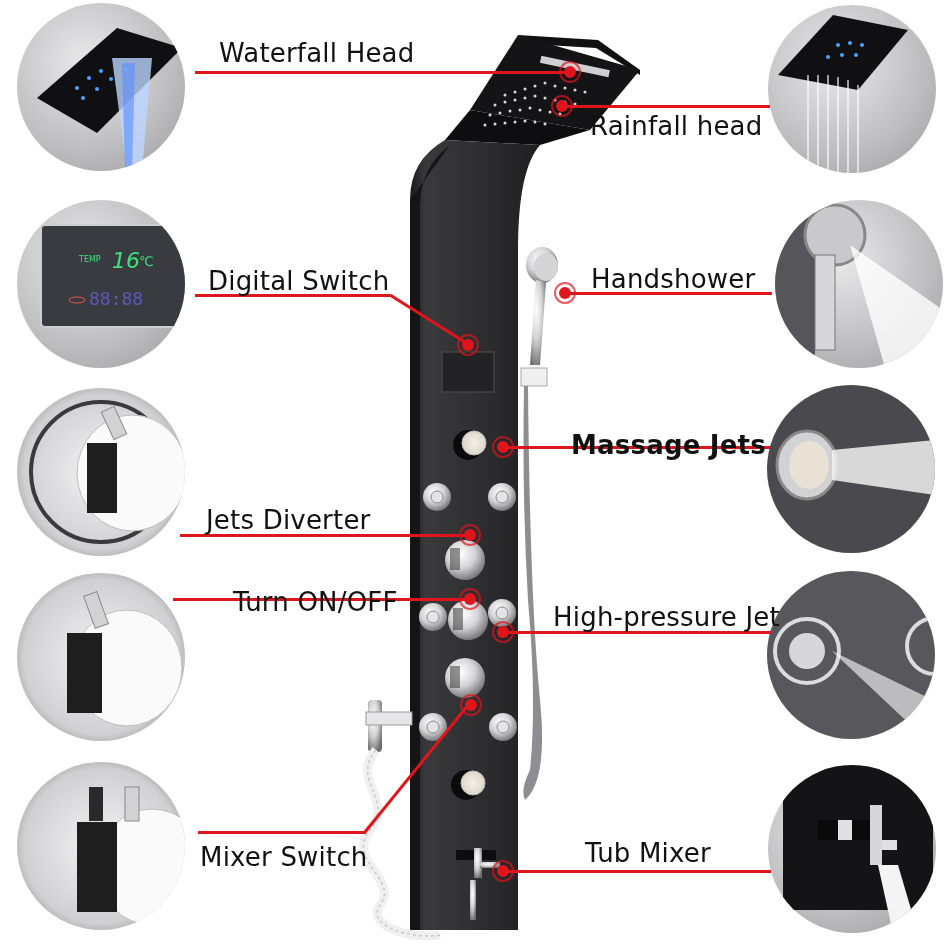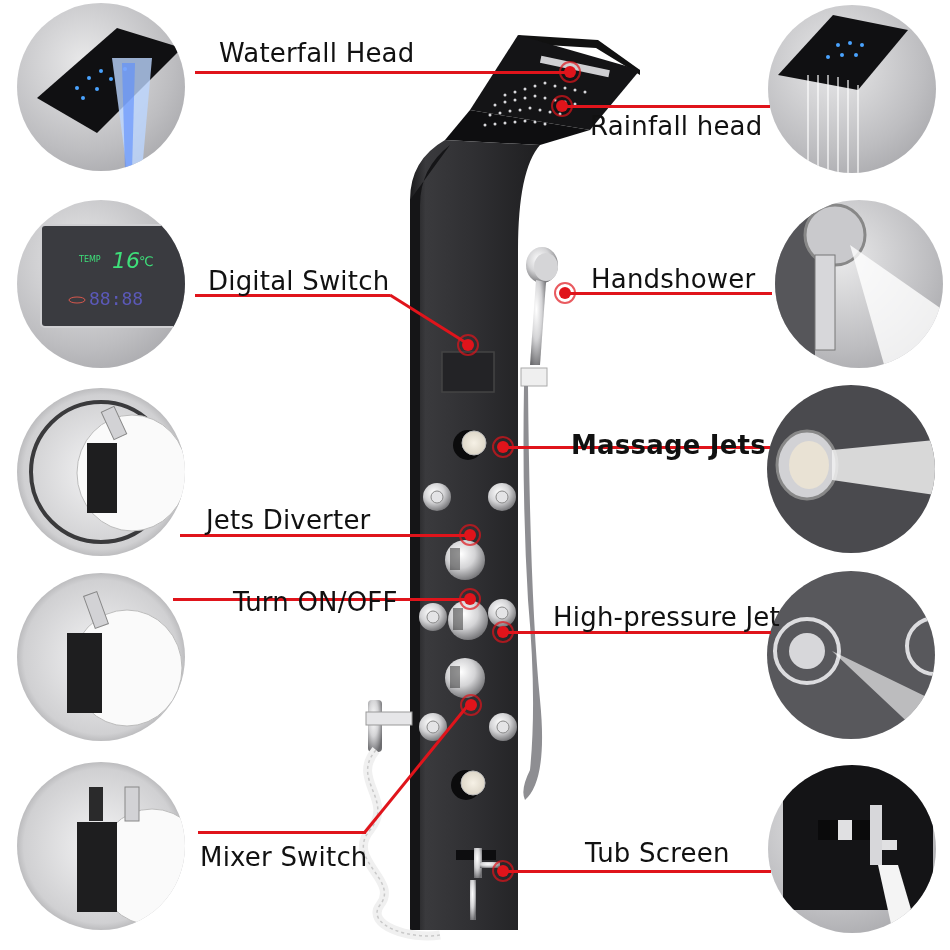--- a/index.html
+++ b/index.html
@@ -298,13 +298,13 @@
 
 <div class="label" style="left:219px;top:40px;">Waterfall Head</div>
 <div class="label" style="left:590px;top:113px;">Rainfall head</div>
 <div class="label" style="left:208px;top:268px;">Digital Switch</div>
 <div class="label" style="left:591px;top:266px;">Handshower</div>
 <div class="label" style="left:571px;top:432px;font-weight:bold;">Massage Jets</div>
 <div class="label" style="left:206px;top:507px;">Jets Diverter</div>
 <div class="label" style="left:205px;top:589px;margin-left:28px;">Turn ON/OFF</div>
 <div class="label" style="left:553px;top:604px;">High-pressure Jet</div>
 <div class="label" style="left:200px;top:844px;">Mixer Switch</div>
-<div class="label" style="left:585px;top:840px;">Tub Screen</div>
+<div class="label" style="left:585px;top:840px;">Tub Mixer</div>
 
 </body></html>

